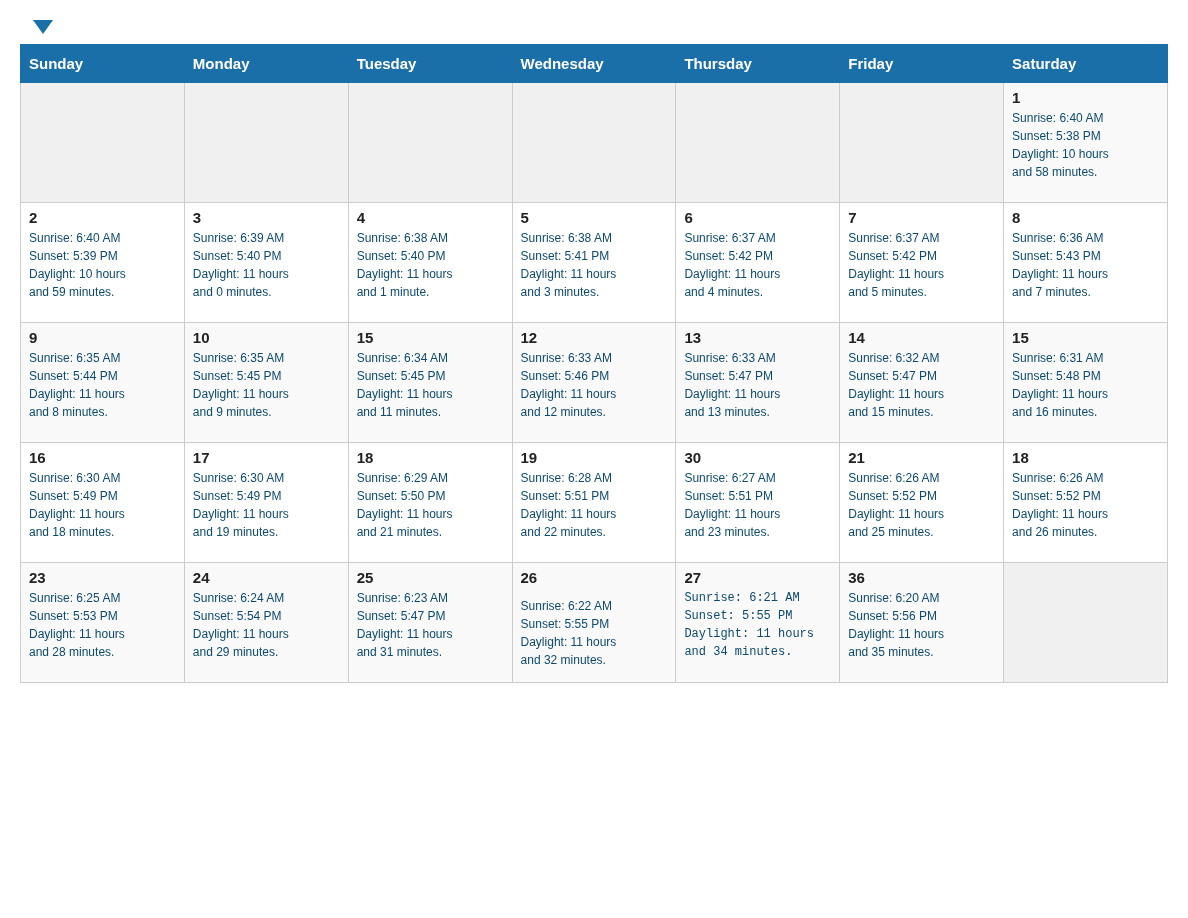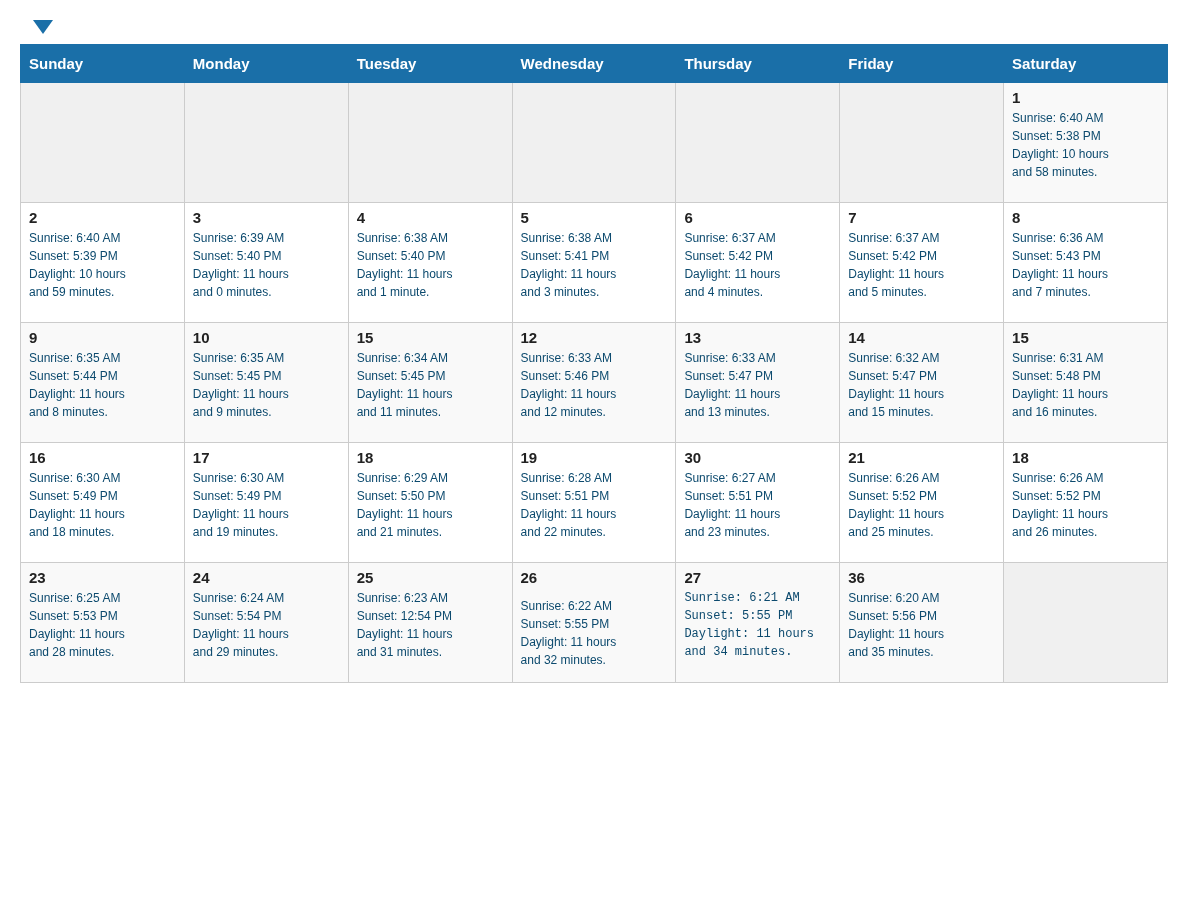--- a/index.html
+++ b/index.html
@@ -314,21 +314,21 @@
           <td>
             <span class="day-number">24</span>
             <div class="day-info" style="white-space: pre-line;">Sunrise: 6:24 AM
 Sunset: 5:54 PM
 Daylight: 11 hours
 and 29 minutes.</div>
           </td>
           <td>
             <span class="day-number">25</span>
             <div class="day-info" style="white-space: pre-line;">Sunrise: 6:23 AM
-Sunset: 12:54 PM
+Sunset: 5:47 PM
 Daylight: 11 hours
 and 31 minutes.</div>
           </td>
           <td>
             <span class="day-number">26</span>
             <div class="day-info" style="white-space: pre-line; margin-top: 11px;">Sunrise: 6:22 AM
 Sunset: 5:55 PM
 Daylight: 11 hours
 and 32 minutes.</div>
           </td>

